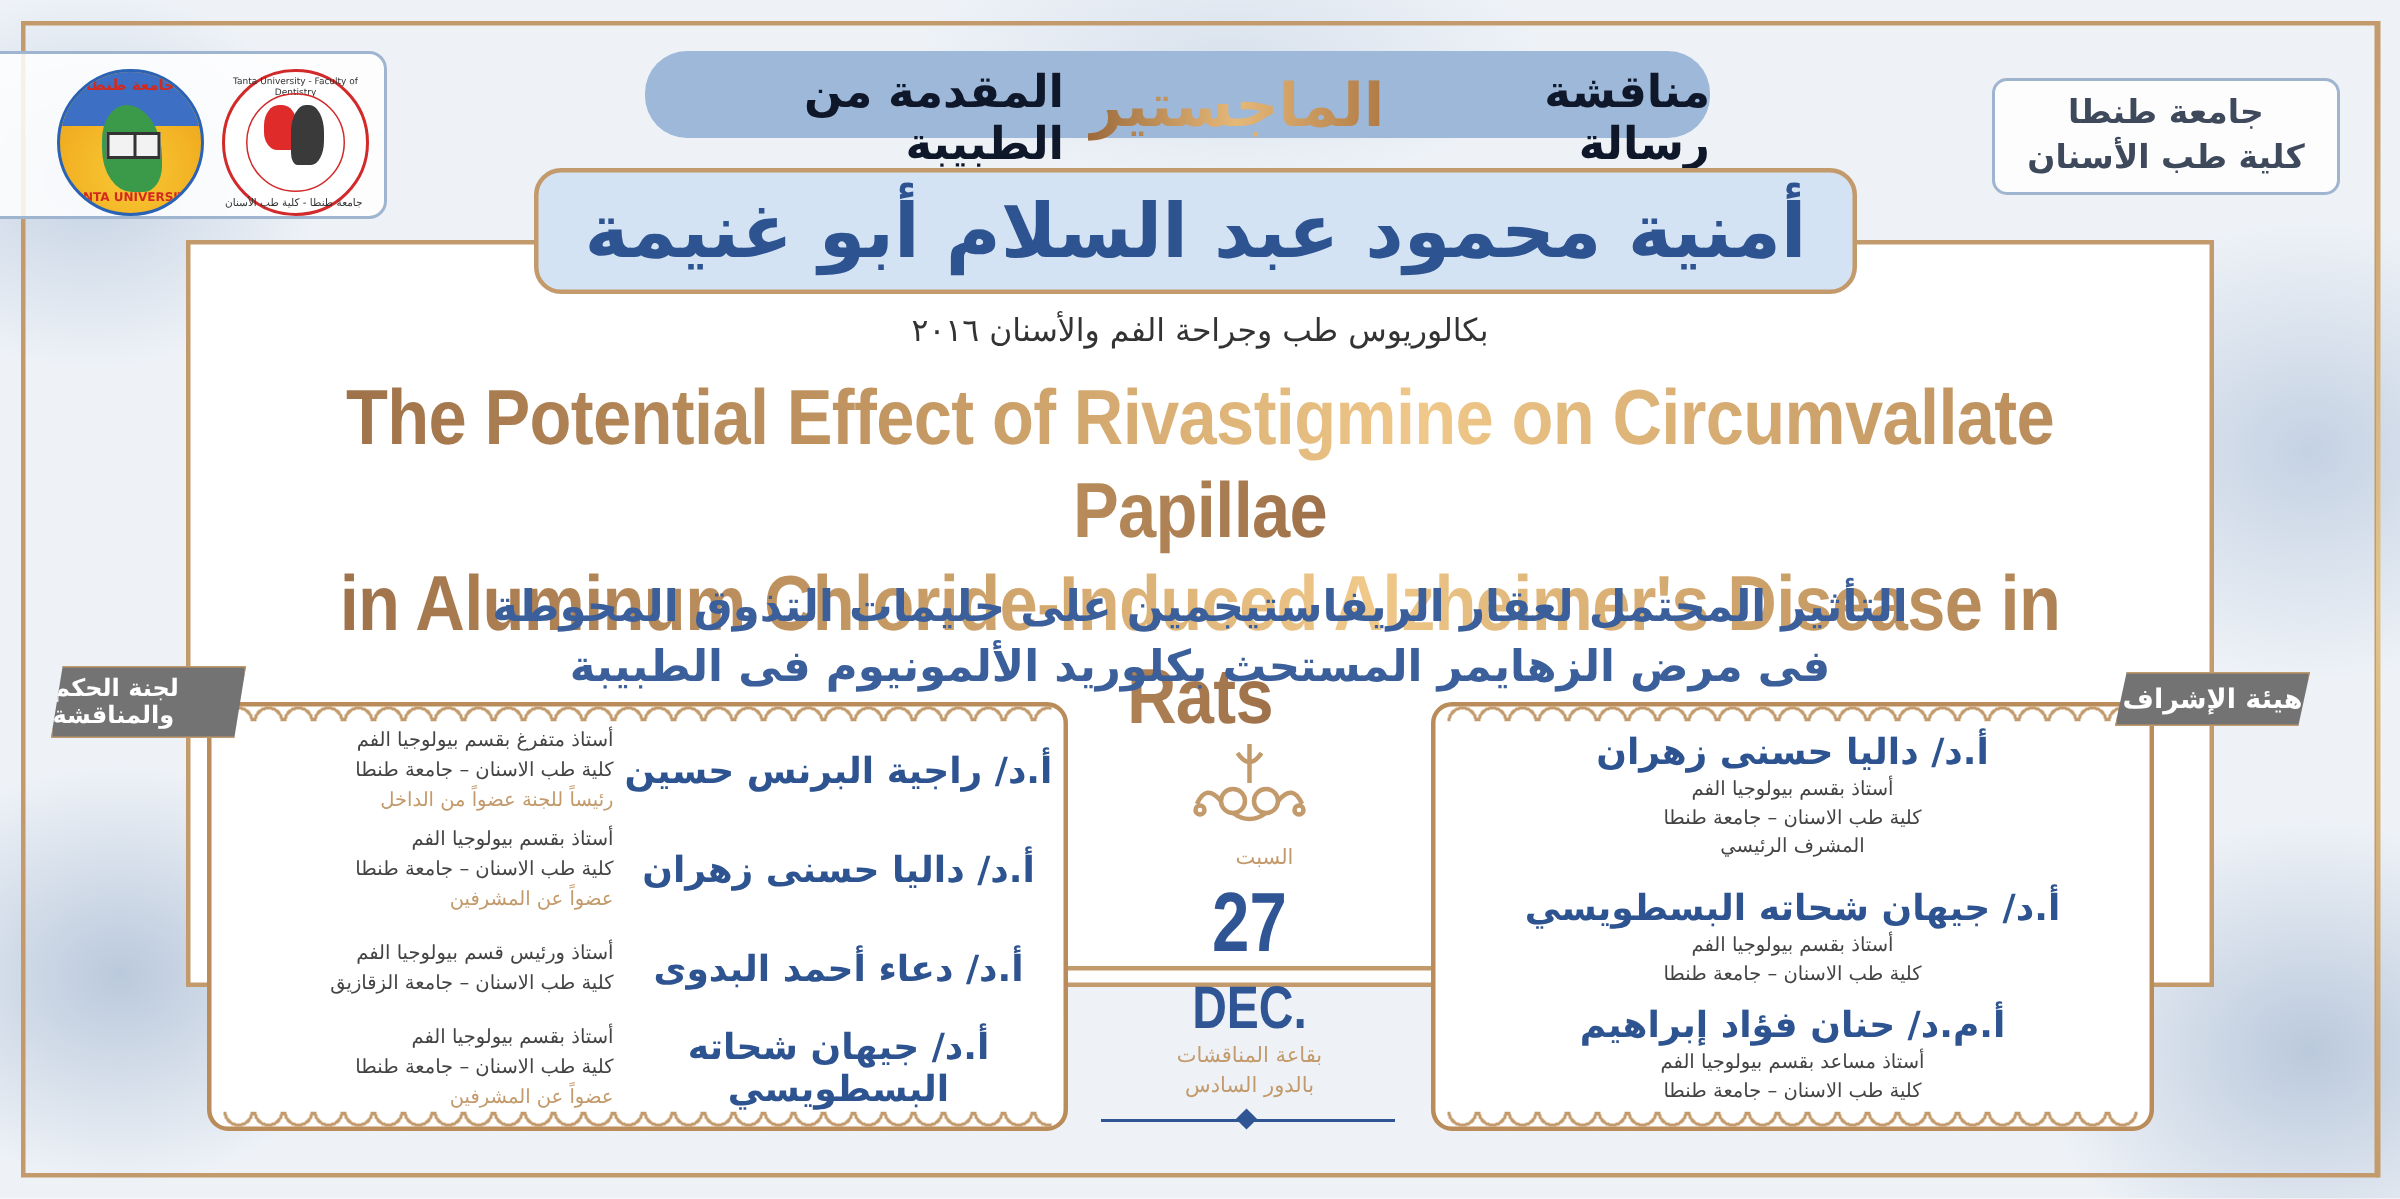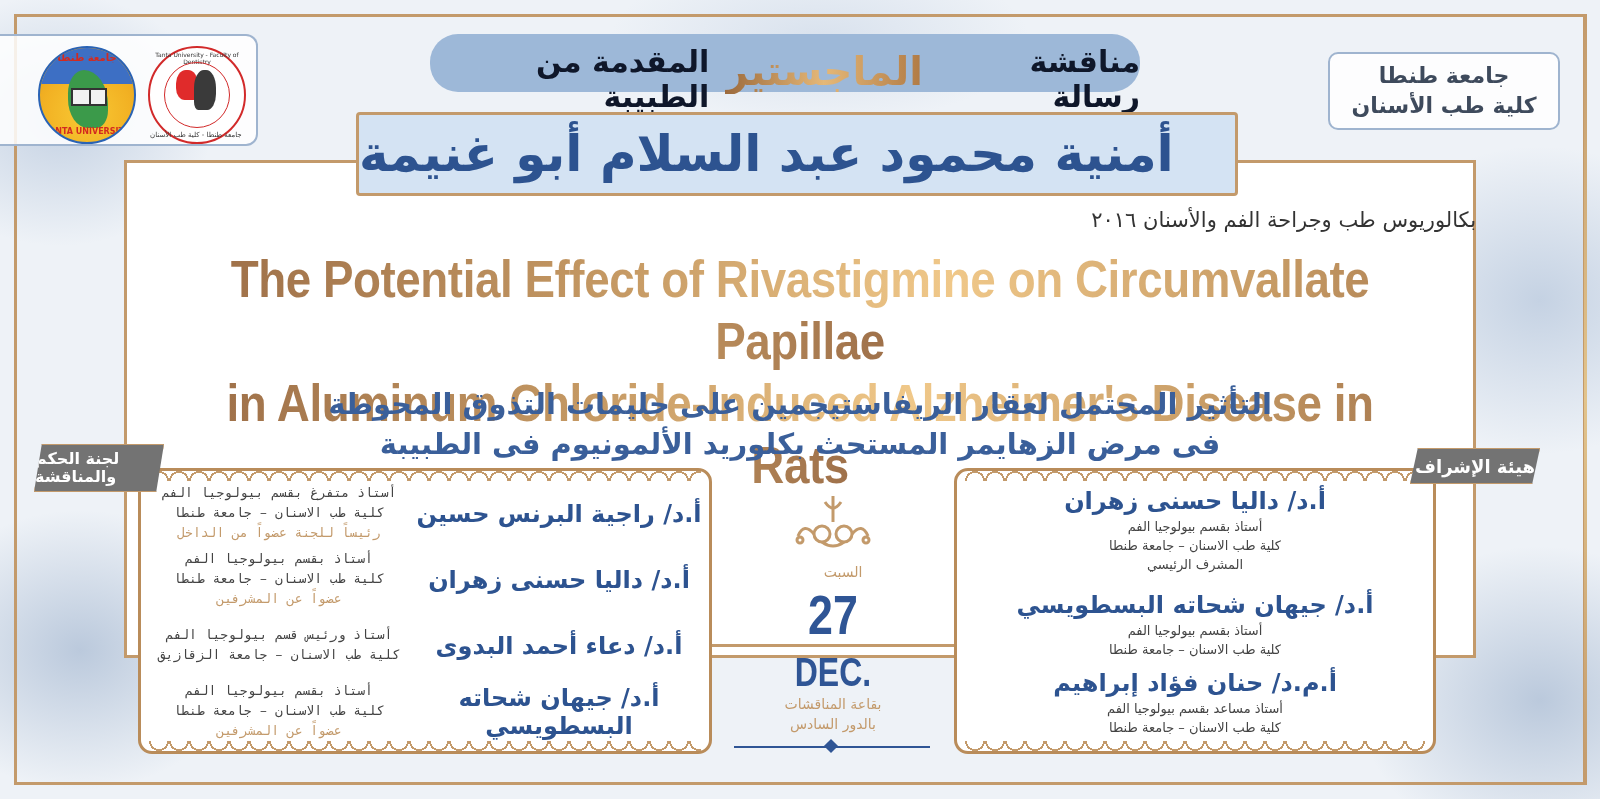--- a/index.html
+++ b/index.html
@@ -65,36 +65,36 @@
   .heading-pill .txt { font-size: 30px; font-weight: bold; color: #0f172a; margin-top: 32px; }
   .heading-pill .accent {
     font-size: 40px; font-weight: bold;
     background: linear-gradient(90deg, #9c6a3c, #e5b878, #b07a45);
     -webkit-background-clip: text; background-clip: text; color: transparent; margin-top: 16px;
   }
 
   
   .name-box {
     position: absolute; left: 356px; top: 112px; width: 882px; height: 84px;
-    background: #d4e3f3; border: 3px solid #c39a6b; border-radius: 4px;
-    display: flex; align-items: center; justify-content: flex-start;
+    background: #d4e3f3; border: 3px solid #c39a6b; border-radius: 18px;
+    display: flex; align-items: center; justify-content: center;
   }
   .name-box .name { font-size: 50px; font-weight: bold; color: #2d5390; direction: rtl; }
 
   
   .inst-box {
     position: absolute; left: 1328px; top: 52px; width: 232px; height: 78px;
     background: rgba(255,255,255,0.85); border: 2px solid #9fb4cf; border-radius: 10px;
     display: flex; flex-direction: column; align-items: center; justify-content: center;
     direction: rtl;
   }
   .inst-box .l1, .inst-box .l2 { font-size: 22px; font-weight: bold; color: #3e4a5c; line-height: 30px; }
 
   .degree {
-    position: absolute; left: 124px; top: 208px; width: 1352px; text-align: right;
+    position: absolute; left: 124px; top: 208px; width: 1352px; text-align: center;
     font-size: 21px; color: #333333; direction: rtl;
   }
 
   .title-en {
     position: absolute; left: 124px; top: 248px; width: 1352px; text-align: center;
     font-family: "Liberation Sans", sans-serif; font-weight: bold;
     font-size: 52px; line-height: 62px; letter-spacing: -0.5px;
     transform: scaleX(0.88); transform-origin: center;
   }
   .title-en span {
@@ -132,21 +132,21 @@
   .card-supervision { left: 954px; top: 468px; width: 482px; height: 286px; }
 
   .member-row {
     position: absolute; left: 0; width: 100%; height: 66px;
     display: flex; direction: rtl; align-items: center;
   }
   .member-row .mname {
     width: 300px; text-align: center; font-size: 24px; font-weight: bold; color: #2d5390;
   }
   .member-row .mdesc {
-    width: 260px; text-align: center; font-size: 13px; line-height: 20px; color: #444444; font-family: Liberation Mono, monospace;
+    width: 260px; text-align: right; font-size: 13px; line-height: 20px; color: #444444;
   }
   .mrole { color: #c39a6b; }
 
   .sup-block { position: absolute; left: 0; width: 100%; text-align: center; direction: rtl; }
   .sup-block .sname { font-size: 24px; font-weight: bold; color: #2d5390; line-height: 32px; }
   .sup-block .sdesc { font-size: 13px; color: #444444; line-height: 19px; }
 
   
   .date-col { position: absolute; left: 712px; top: 480px; width: 242px; height: 290px; text-align: center; }
   .ornament {

